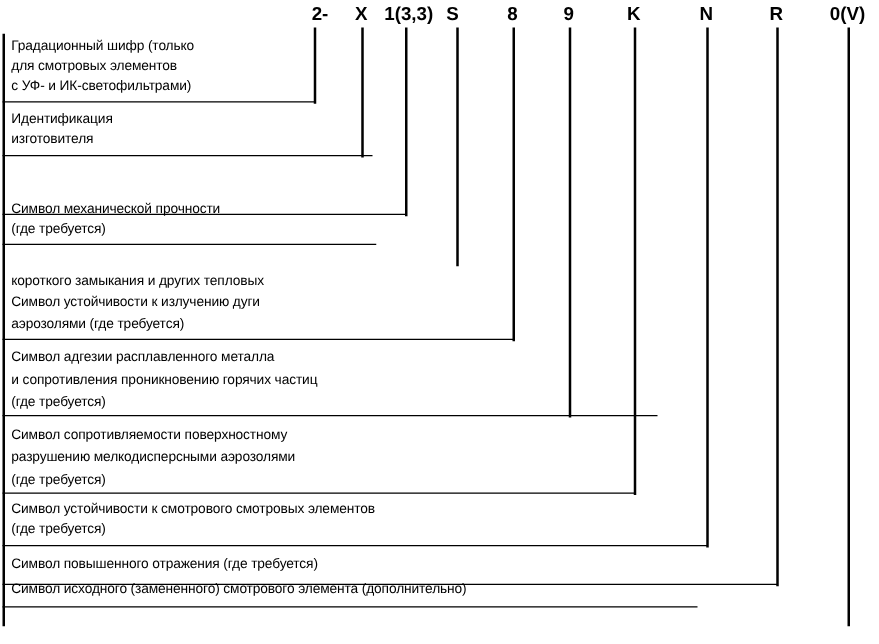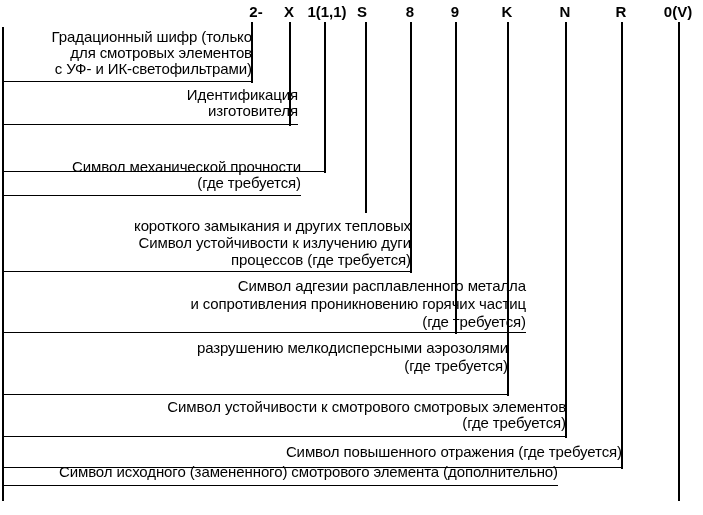--- a/index.html
+++ b/index.html
@@ -17,31 +17,31 @@
     font-size:15px;font-weight:700;
     white-space:nowrap;line-height:15px;
   }
   .vline{position:absolute;width:1.5px;background:#000000;}
   .spine{position:absolute;left:2px;width:1.5px;background:#000000;}
   .box{
     position:absolute;left:2px;
     box-sizing:border-box;
     border-bottom:1.5px solid #000000;
   }
-  .txt{padding-left:7px;font-size:15px;letter-spacing:-0.1px;text-align:right;}
+  .txt{padding-left:7px;font-size:11px;letter-spacing:-0.1px;}
   .txt div{white-space:nowrap;}
 </style>
 </head>
 <body>
 
 <div class="diagram">
 
   <span class="sym" style="left:256px">2-</span>
   <span class="sym" style="left:289px">X</span>
-  <span class="sym" style="left:327px">1(1,1)</span>
+  <span class="sym" style="left:327px">1(3,3)</span>
   <span class="sym" style="left:362px">S</span>
   <span class="sym" style="left:410px">8</span>
   <span class="sym" style="left:455px">9</span>
   <span class="sym" style="left:507px">K</span>
   <span class="sym" style="left:565px">N</span>
   <span class="sym" style="left:621px">R</span>
   <span class="sym" style="left:678px">0(V)</span>
 
   <div class="spine" style="top:27px;height:474px"></div>
 
@@ -80,34 +80,35 @@
     <div class="txt" style="padding-top:3px;line-height:16px">
       <div>Символ механической прочности</div>
       <div>(где требуется)</div>
     </div>
   </div>
 
   <div class="box" style="top:212px;width:409px;height:60px">
     <div class="txt" style="padding-top:5px;line-height:17px">
       <div>короткого замыкания и других тепловых</div>
       <div>Символ устойчивости к излучению дуги</div>
-      <div>процессов (где требуется)</div>
+      <div>аэрозолями (где требуется)</div>
     </div>
   </div>
 
   <div class="box" style="top:272px;width:524px;height:61px">
     <div class="txt" style="padding-top:5px;line-height:18px">
       <div>Символ адгезии расплавленного металла</div>
       <div>и сопротивления проникновению горячих частиц</div>
       <div>(где требуется)</div>
     </div>
   </div>
 
   <div class="box" style="top:333px;width:506px;height:62px">
     <div class="txt" style="padding-top:6px;line-height:18px">
+      <div>Символ сопротивляемости поверхностному</div>
       <div>разрушению мелкодисперсными аэрозолями</div>
       <div>(где требуется)</div>
     </div>
   </div>
 
   <div class="box" style="top:395px;width:564px;height:42px">
     <div class="txt" style="padding-top:4px;line-height:16px">
       <div>Символ устойчивости к смотрового смотровых элементов</div>
       <div>(где требуется)</div>
     </div>

